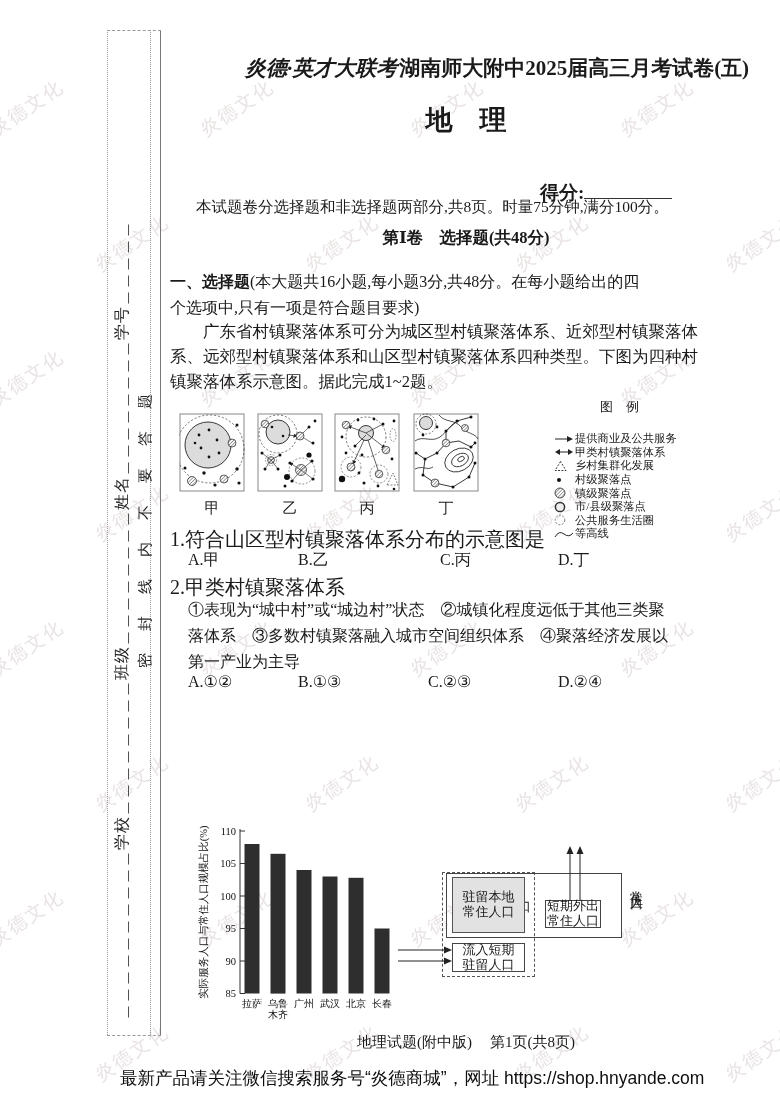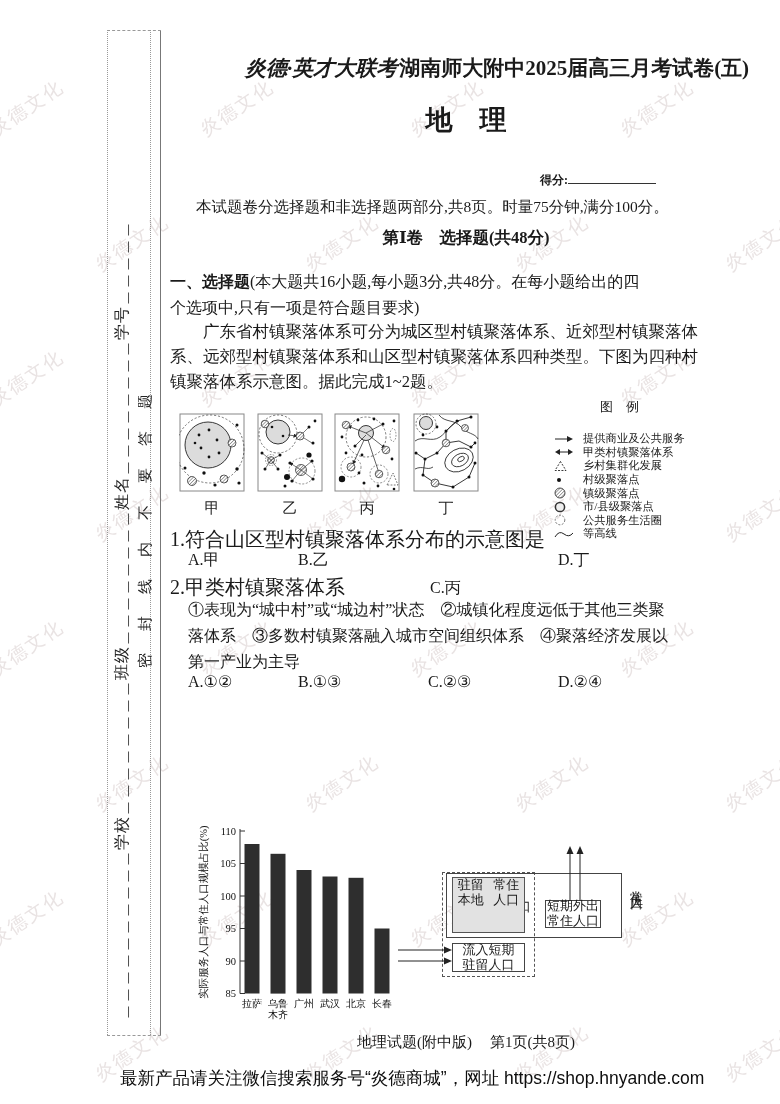--- a/index.html
+++ b/index.html
@@ -12,48 +12,48 @@
   .vline.solid{border-left:1px solid #777;}
   .hdash{position:absolute;left:107px;width:54px;height:0;border-top:1px dashed #999;}
   .rot{position:absolute;transform:rotate(-90deg);transform-origin:0 0;white-space:nowrap;color:#222;}
   .fields{font-size:16px;width:830px;letter-spacing:1px;}
   .seal{font-size:15px;letter-spacing:22px;}
   .title{position:absolute;left:160px;top:54px;width:612px;text-align:center;
          font-size:21px;font-weight:bold;white-space:nowrap;padding-left:31px;}
   .title .brand{font-style:italic;margin-right:2px;}
   .subject{position:absolute;left:170px;top:102px;width:592px;text-align:center;
            font-size:27px;font-weight:bold;}
-  .score{position:absolute;left:540px;top:166px;font-size:12px;font-weight:bold;}
+  .score{position:absolute;left:540px;top:180px;font-size:19px;font-weight:bold;}
   .score-line{display:inline-block;width:88px;height:17px;border-bottom:1px solid #333;}
   .note{position:absolute;left:196px;top:197px;font-size:15.5px;}
   .sec1{position:absolute;left:170px;top:227px;width:592px;text-align:center;
         font-size:16.5px;font-weight:bold;}
   .part{position:absolute;left:170px;top:269px;width:596px;font-size:16px;line-height:26px;white-space:pre-wrap;}
   .part .b{font-weight:bold;}
   .passage{position:absolute;left:170px;width:596px;font-size:16.5px;white-space:pre-wrap;text-indent:33px;}
   .p1{top:319px;line-height:25px;}
   .p2{top:697px;line-height:23.5px;}
   .figure1{position:absolute;left:170px;top:398px;width:606px;height:130px;}
   .panel{position:absolute;top:15px;width:66px;height:79px;}
   .panel-label{position:absolute;top:101px;width:66px;text-align:center;font-size:15px;}
   .legend{position:absolute;left:384px;top:0;width:218px;}
   .legend-title{font-size:13px;padding-left:46px;margin-bottom:16px;}
-  .legend-row{display:flex;align-items:center;height:13.6px;font-size:11.3px;white-space:nowrap;gap:8px;}
+  .legend-row{display:flex;align-items:center;height:13.6px;font-size:11.3px;white-space:nowrap;}
   .legend-row .lic{width:21px;display:inline-flex;justify-content:flex-start;align-items:center;}
   .qtext{position:absolute;left:170px;font-size:20px;white-space:nowrap;}
   .optrow{position:absolute;left:170px;width:596px;height:22px;font-size:16px;}
   .optrow span{position:absolute;top:0;white-space:nowrap;}
   .stems{position:absolute;left:188px;top:597px;width:578px;font-size:16px;line-height:26px;white-space:pre-wrap;}
   .figure2{position:absolute;left:170px;top:818px;width:606px;height:216px;}
   #barchart{position:absolute;left:28px;top:2px;}
   #barchart svg{font-family:inherit;}
   .fbox{position:absolute;box-sizing:border-box;font-size:13px;text-align:center;line-height:1.15;}
   .dashedbox{border:1px dashed #555;}
   .solidbox{border:1px solid #444;}
-  .graybox{border:1px solid #555;background:#e2e2e2;display:flex;flex-direction:row;justify-content:center;}
+  .graybox{border:1px solid #555;background:#e2e2e2;display:flex;flex-direction:column;justify-content:center;}
   .whitebox{border:1px solid #444;background:#fff;display:flex;flex-direction:column;justify-content:center;}
   .flow-title{position:absolute;font-size:13px;white-space:nowrap;margin-top:43px;}
   .vert-label{position:absolute;writing-mode:vertical-rl;text-orientation:upright;
               font-size:13px;letter-spacing:3px;}
   .footer{position:absolute;left:170px;top:1033px;width:592px;text-align:center;font-size:15px;}
   .footer .gap{display:inline-block;width:18px;}
   .banner{position:absolute;left:120px;top:1066px;font-size:17.5px;
           font-family:"Liberation Sans","DejaVu Sans",sans-serif;color:#0d0d0d;}
   svg{display:block;}
 </style>
@@ -343,21 +343,21 @@
             <span>等高线</span>
           </div>
         </div>
     </div>
   </div>
 
   <div class="qtext" style="top:526px">1.符合山区型村镇聚落体系分布的示意图是</div>
   <div class="optrow" id="q1opts" style="top:550px">
       <span style="left: 18px;">A.甲</span>
       <span style="left: 128px;">B.乙</span>
-      <span style="left: 260px; margin-top: 28px;">C.丙</span>
+      <span style="left: 270px;">C.丙</span>
       <span style="left: 388px;">D.丁</span>
     </div>
   <div class="qtext" style="top:574px">2.甲类村镇聚落体系</div>
   <div class="stems">①表现为“城中村”或“城边村”状态　②城镇化程度远低于其他三类聚
 落体系　③多数村镇聚落融入城市空间组织体系　④聚落经济发展以
 第一产业为主导</div>
   <div class="optrow" id="q2opts" style="top:672px">
       <span style="left: 18px;">A.①②</span>
       <span style="left: 128px;">B.①③</span>
       <span style="left: 258px;">C.②③</span>

